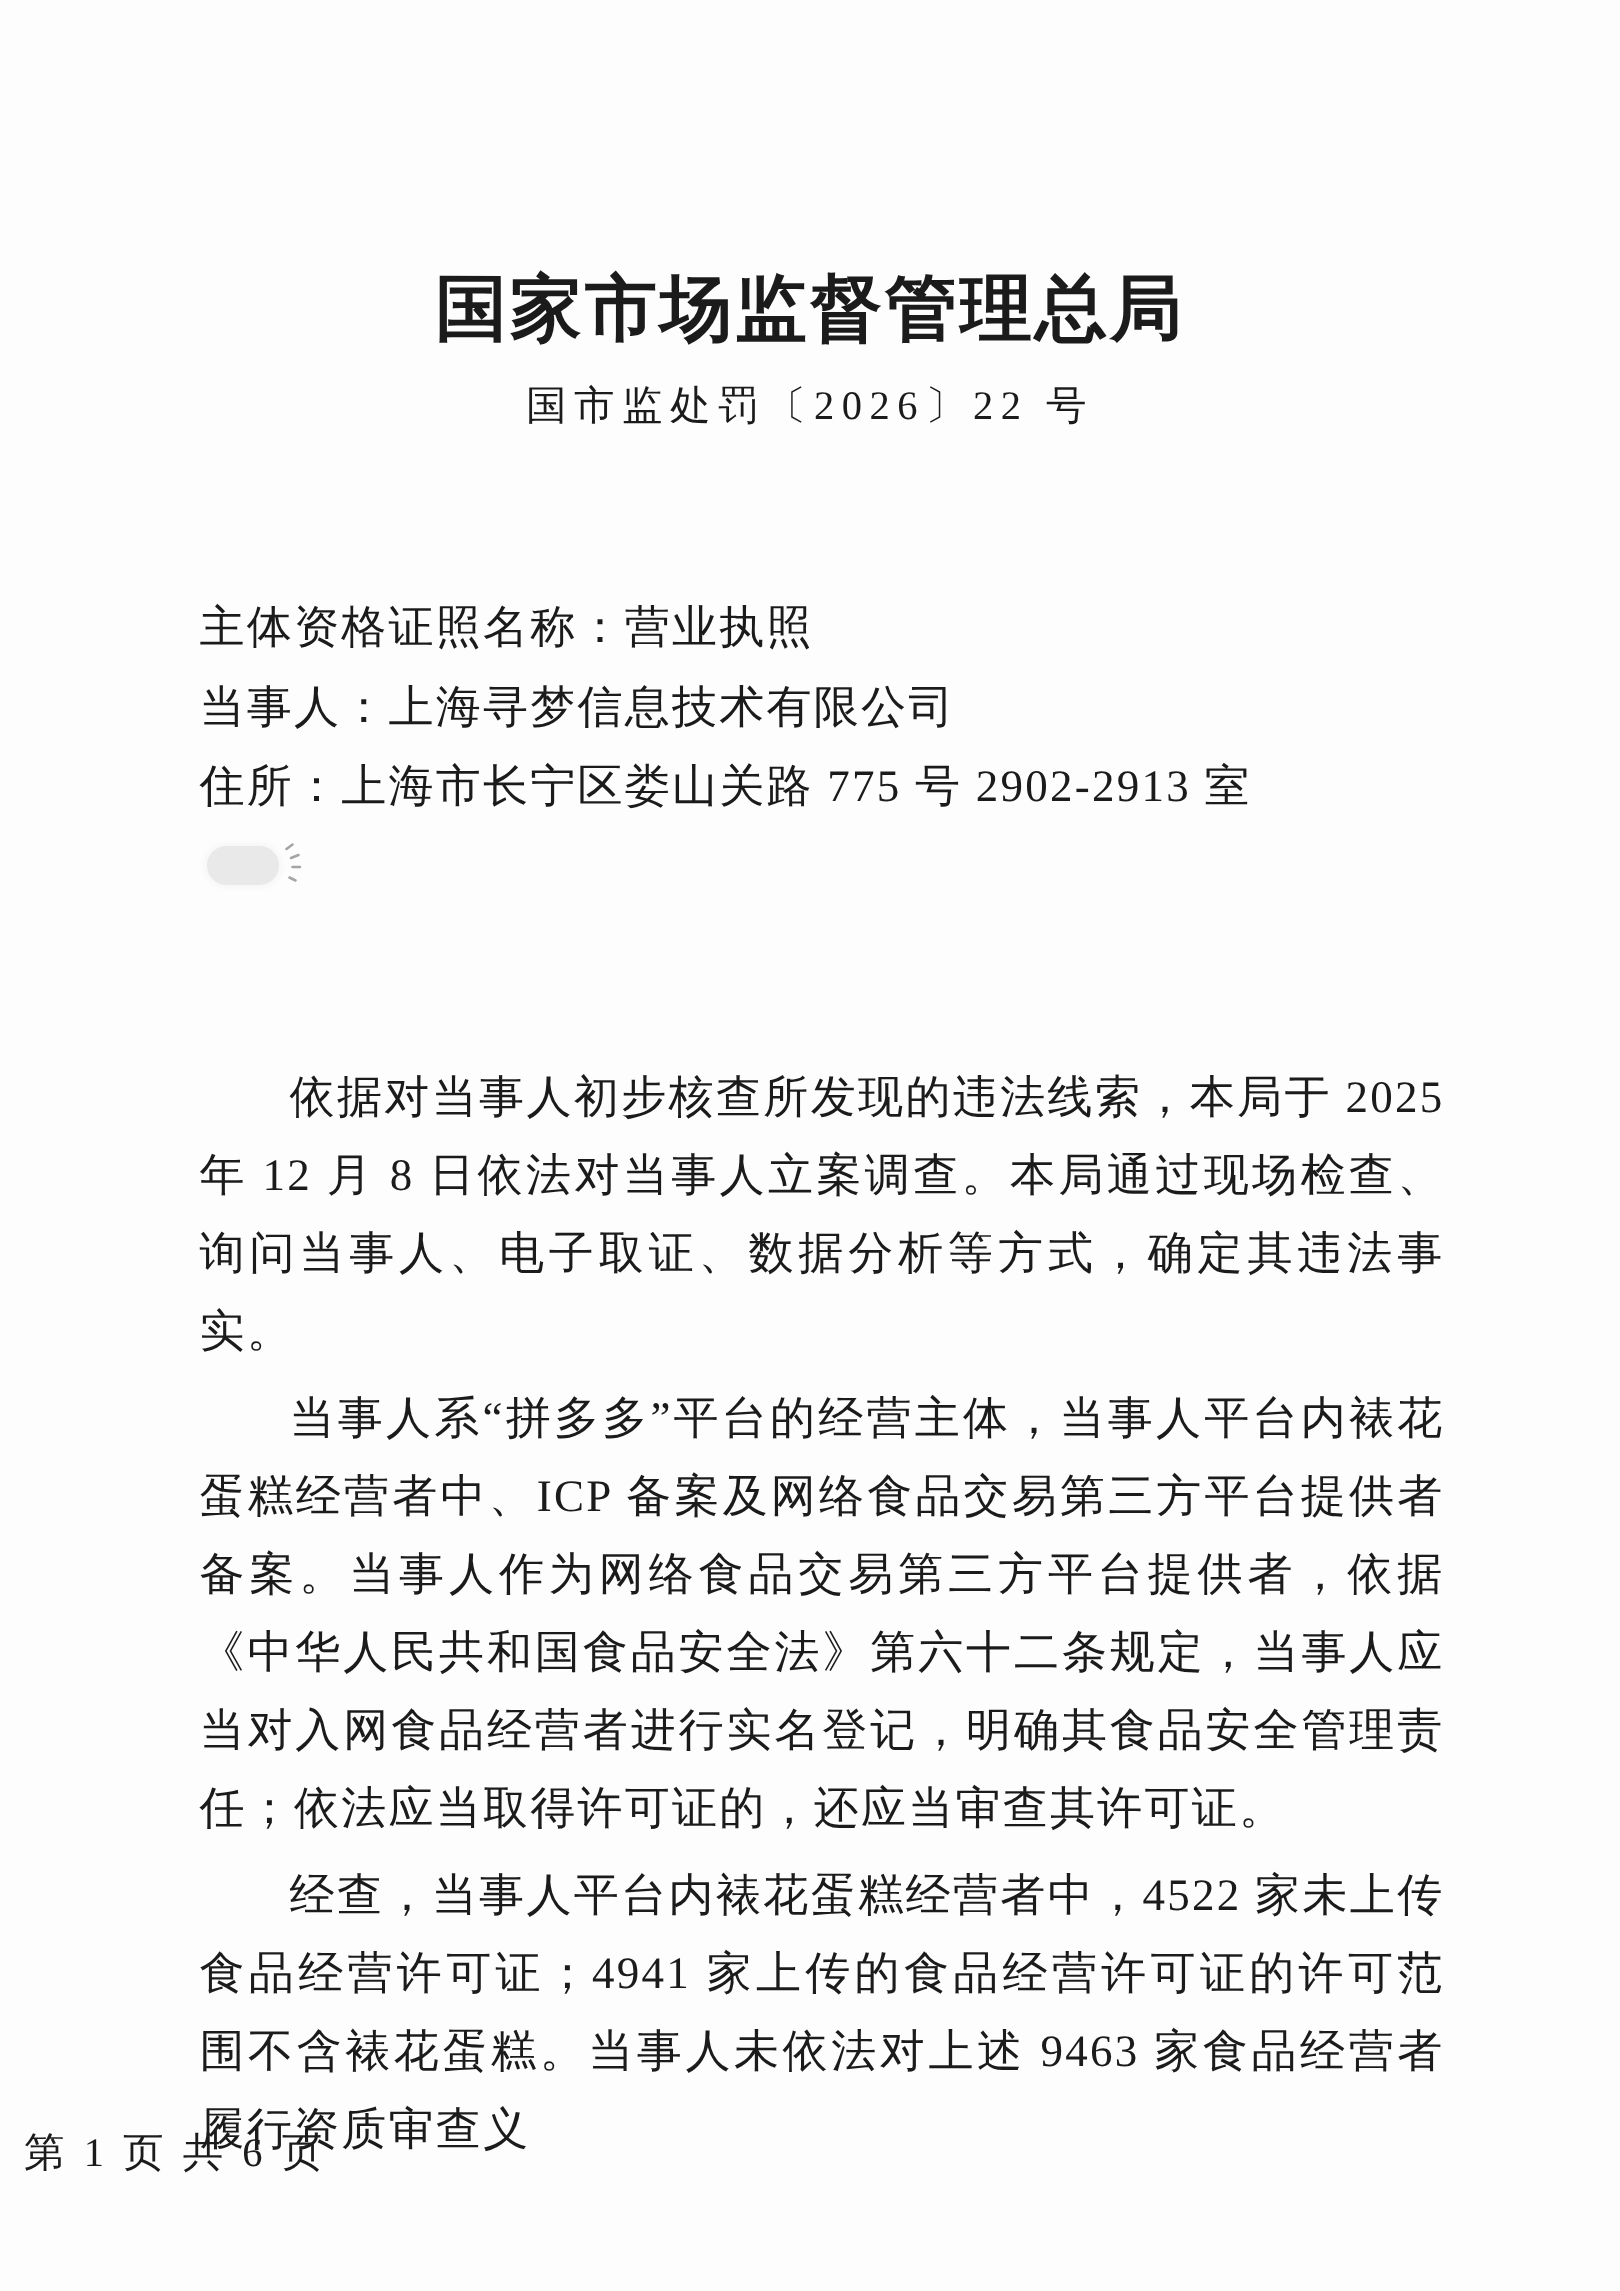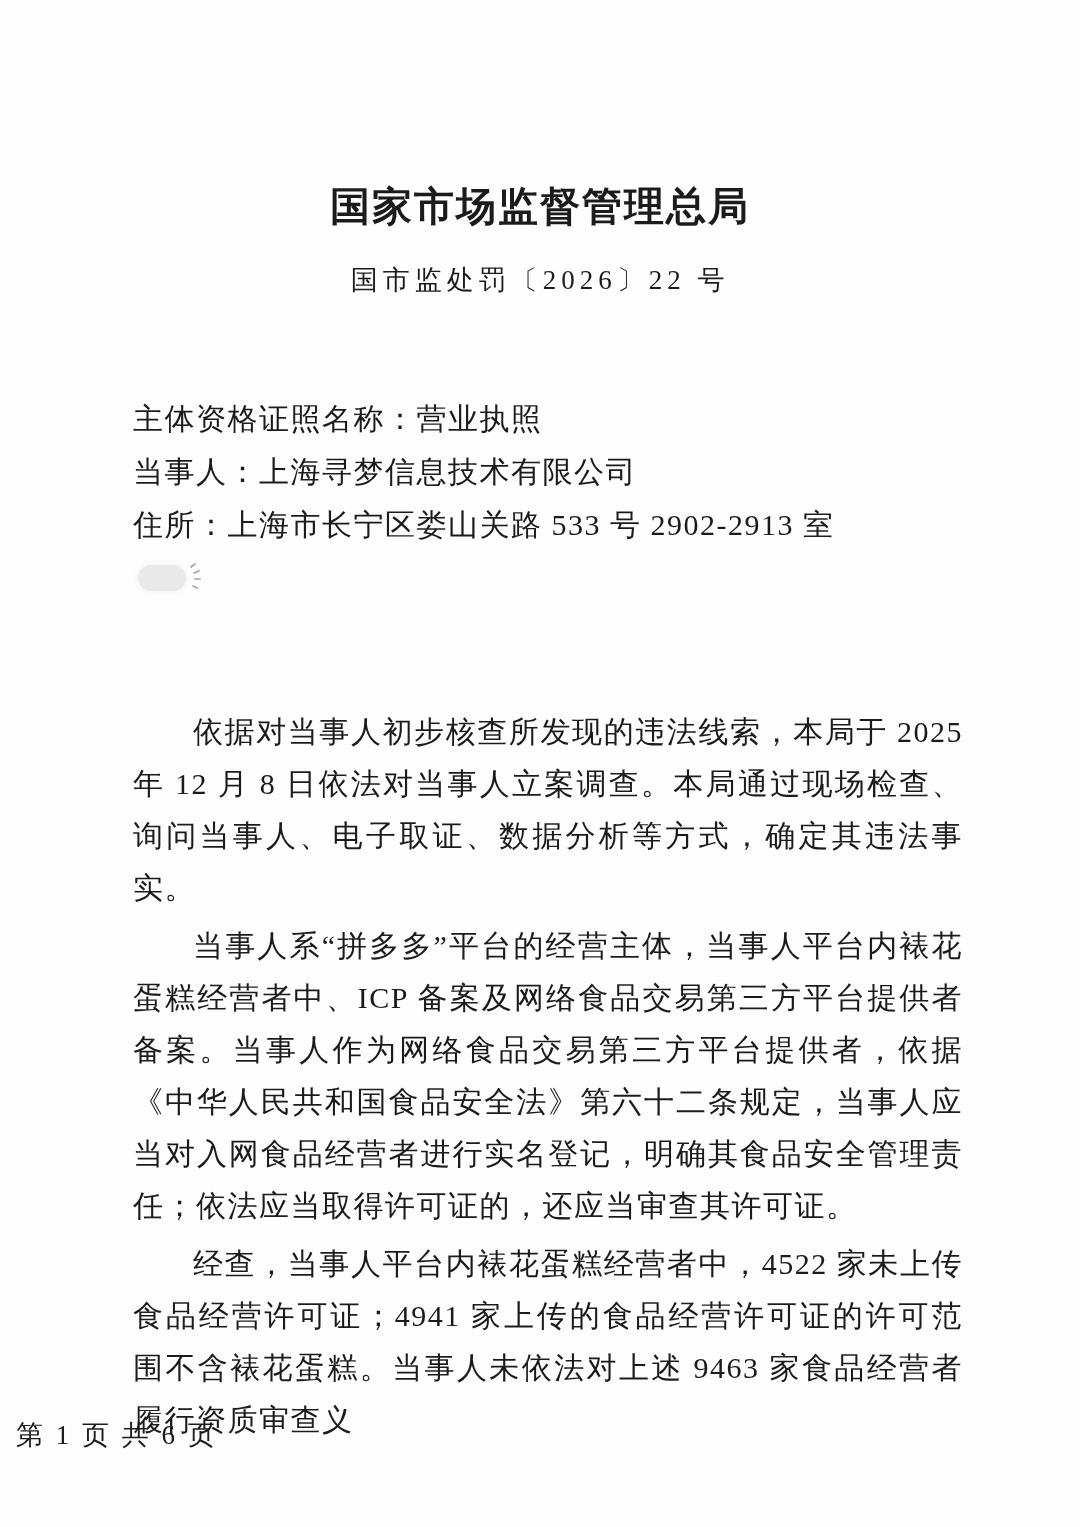--- a/index.html
+++ b/index.html
@@ -8,22 +8,22 @@
     height: 1527px;
     background: #fdfdfd;
     font-family: "Liberation Serif", "DejaVu Serif", serif;
     color: #1b1b1b;
     position: relative;
     overflow: hidden;
   }
   .page { position: absolute; inset: 0; }
 
   .doc-header { position: absolute; top: 180px; left: 0; width: 100%; text-align: center; }
-  .doc-title { font-size: 40px; line-height: 54px; font-weight: 600; letter-spacing: 2px; margin: 0; }
-  .doc-number { font-size: 27px; line-height: 32px; margin-top: 30px; letter-spacing: 5px; }
+  .doc-title { font-size: 48px; line-height: 54px; font-weight: 600; letter-spacing: 2px; margin: 0; }
+  .doc-number { font-size: 27px; line-height: 32px; margin-top: 20px; letter-spacing: 5px; }
 
   .party-info { position: absolute; top: 392px; left: 133px; right: 130px; }
   .party-line { font-size: 30px; line-height: 53px; letter-spacing: 1.5px; white-space: nowrap; }
 
   .redaction-pill {
     display: inline-block; width: 48px; height: 26px;
     background: #e9e9e9; border-radius: 13px;
     vertical-align: -3px; margin-left: 5px;
     box-shadow: 0 0 5px 2px rgba(0,0,0,0.03);
   }
@@ -55,21 +55,21 @@
 <div class="page">
 
   <header class="doc-header">
     <div class="doc-title">国家市场监督管理总局</div>
     <div class="doc-number">国市监处罚〔2026〕22 号</div>
   </header>
 
   <section class="party-info">
     <div class="party-line">主体资格证照名称：营业执照</div>
     <div class="party-line">当事人：上海寻梦信息技术有限公司</div>
-    <div class="party-line">住所：上海市长宁区娄山关路 533 号 2902-2913 室</div>
+    <div class="party-line">住所：上海市长宁区娄山关路 775 号 2902-2913 室</div>
     <div class="party-line">
       <span class="redaction-pill"></span><svg class="redaction-marks" width="16" height="32" viewBox="0 0 16 32">
         <g stroke="#8f8f8f" stroke-width="1.7" stroke-linecap="round" fill="none" opacity="0.8">
           <path d="M4 7 L8 4"></path>
           <path d="M7 13 L12 11"></path>
           <path d="M8 19 L13 19"></path>
           <path d="M6 26 L10 28"></path>
         </g>
       </svg>
     </div>

